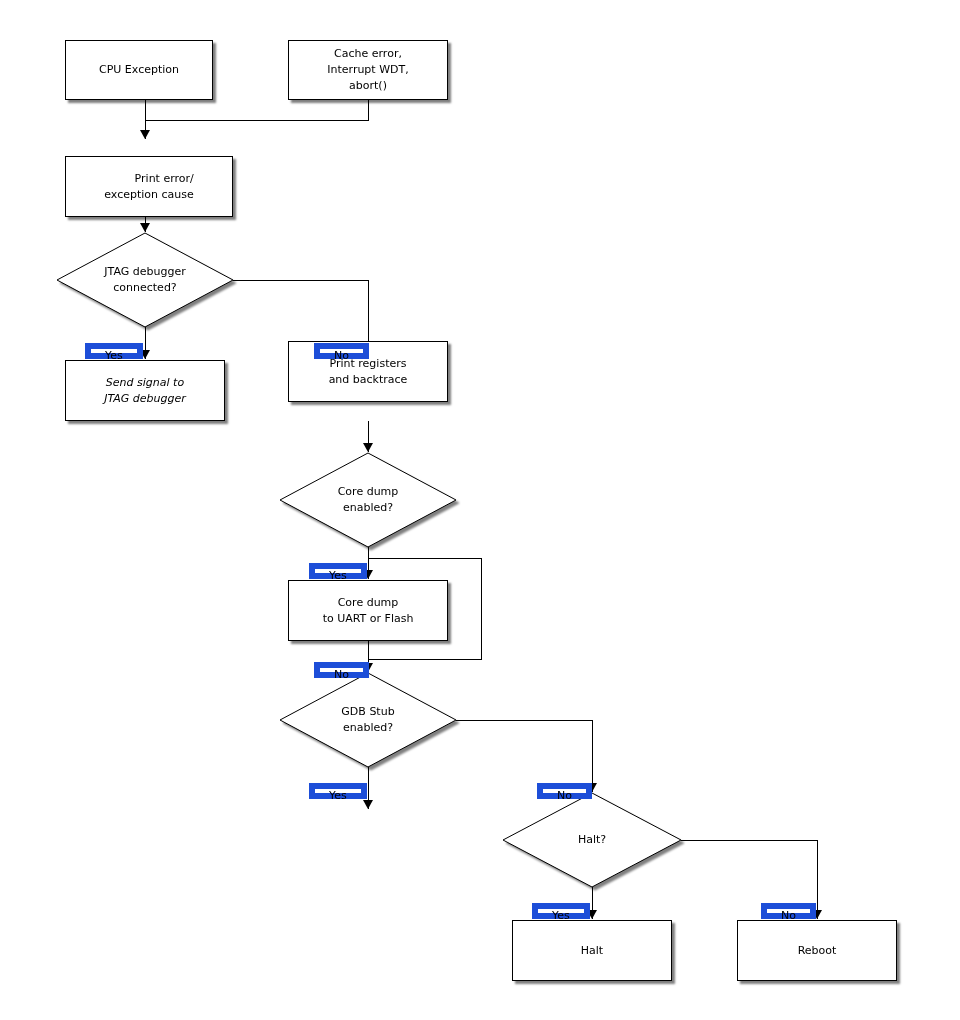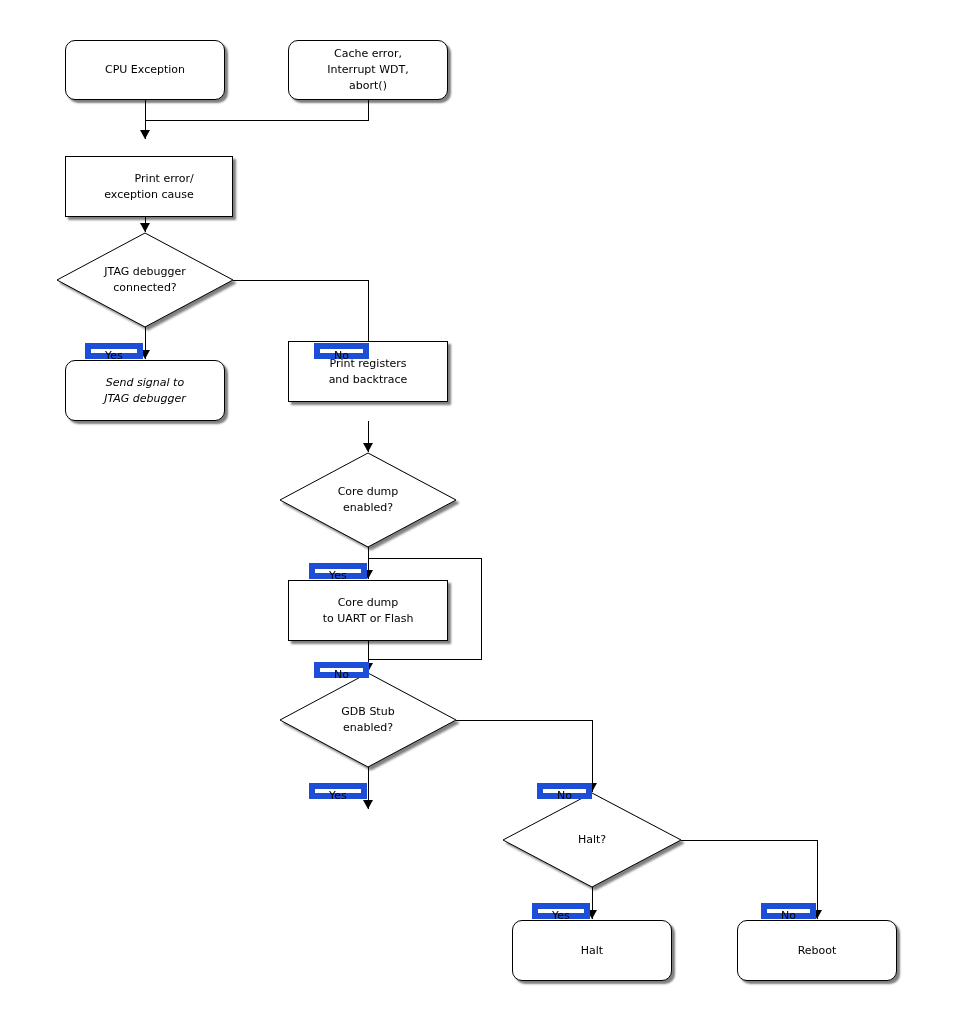--- a/index.html
+++ b/index.html
@@ -27,21 +27,21 @@
     border:1px solid #000;
     display:flex;
     align-items:center;
     justify-content:center;
     text-align:center;
     font-size:11px;
     line-height:1.45;
     white-space:pre-line;
     box-shadow:3px 3px 2px rgba(0,0,0,0.5);
   }
-  .node.rounded{border-radius:10px;}
+  .node.rounded{border-radius:0;}
   .diamond-label{
     position:absolute;
     width:140px;
     height:44px;
     display:flex;
     align-items:center;
     justify-content:center;
     text-align:center;
     font-size:11px;
     line-height:1.45;
@@ -103,21 +103,21 @@
       <polygon points="363,443 373,443 368,452"></polygon>
       <polygon points="363,570 373,570 368,579"></polygon>
       <polygon points="363,663 373,663 368,672"></polygon>
       <polygon points="363,800 373,800 368,809"></polygon>
       <polygon points="587,783 597,783 592,792"></polygon>
       <polygon points="587,910 597,910 592,919"></polygon>
       <polygon points="812,910 822,910 817,919"></polygon>
     </g>
   </svg>
 
-  <div class="node rounded" style="left:65px;top:40px;width:160px;height:60px;">CPU Exception</div>
+  <div class="node rounded" style="left:65px;top:40px;width:148px;height:60px;">CPU Exception</div>
 
   <div class="node rounded" style="left:288px;top:40px;width:160px;height:60px;">Cache error,
 Interrupt WDT,
 abort()</div>
 
   <div class="node" style="left:65px;top:156px;width:168px;height:61px;text-align:right;">Print error/
 exception cause</div>
 
   <div class="node rounded" style="left:65px;top:360px;width:160px;height:61px;font-style:italic;">Send signal to
 JTAG debugger</div>

